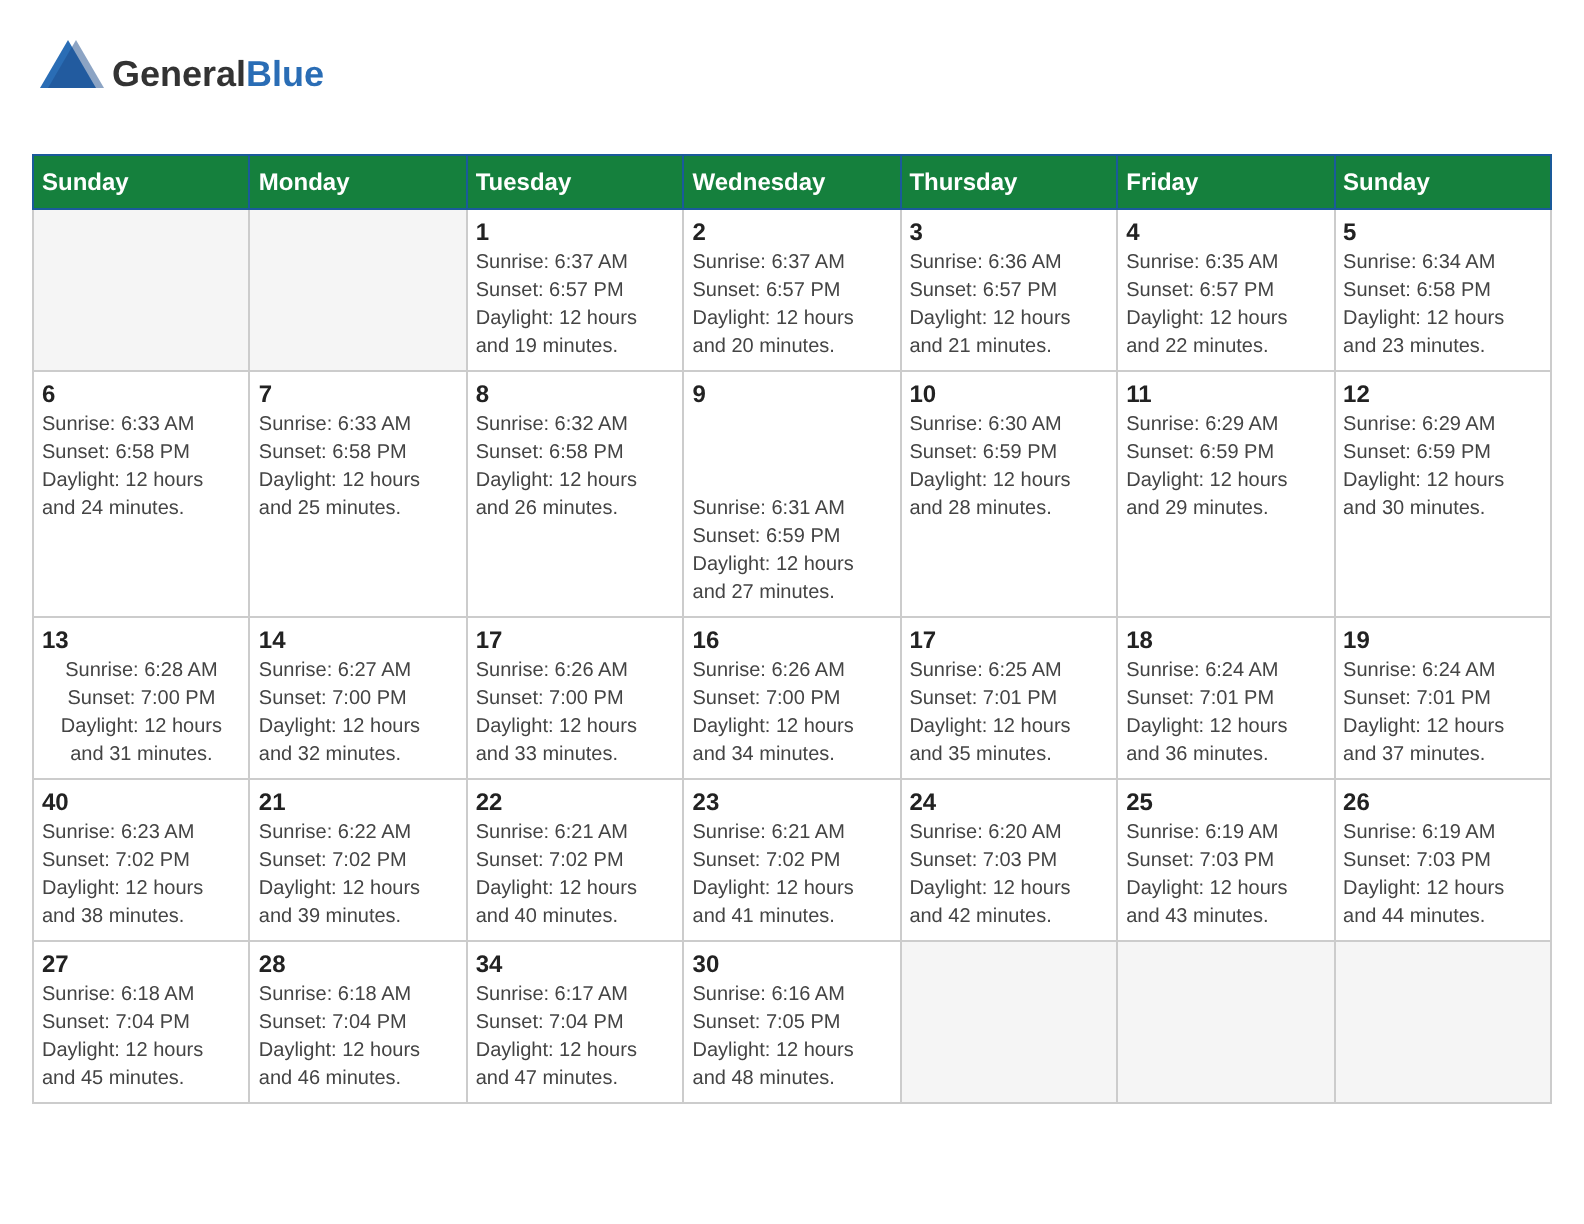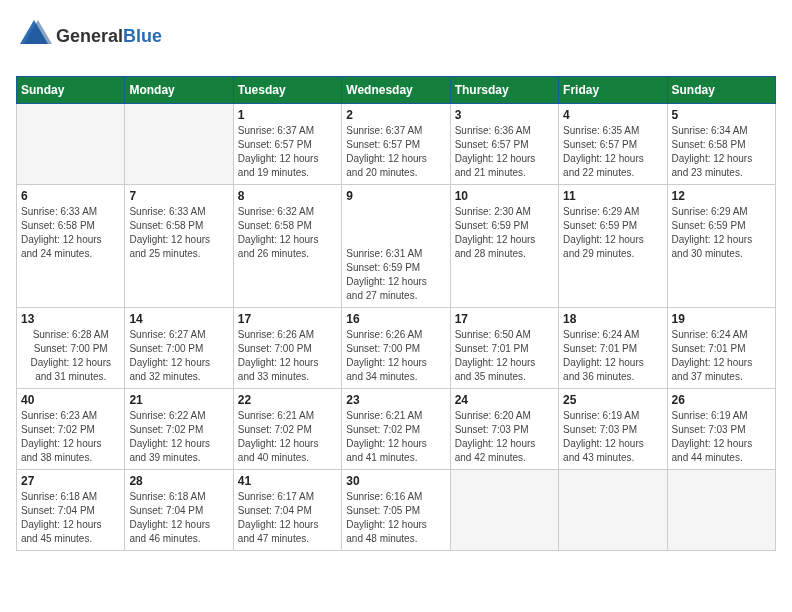--- a/index.html
+++ b/index.html
@@ -174,21 +174,21 @@
 Daylight: 12 hours and 26 minutes.</div>
         </td>
         <td>
           <div class="day-num">9</div>
           <div class="day-detail" style="white-space: pre-line; margin-top: 44px;">Sunrise: 6:31 AM
 Sunset: 6:59 PM
 Daylight: 12 hours and 27 minutes.</div>
         </td>
         <td>
           <div class="day-num">10</div>
-          <div class="day-detail" style="white-space: pre-line;">Sunrise: 2:30 AM
+          <div class="day-detail" style="white-space: pre-line;">Sunrise: 6:30 AM
 Sunset: 6:59 PM
 Daylight: 12 hours and 28 minutes.</div>
         </td>
         <td>
           <div class="day-num">11</div>
           <div class="day-detail" style="white-space: pre-line;">Sunrise: 6:29 AM
 Sunset: 6:59 PM
 Daylight: 12 hours and 29 minutes.</div>
         </td>
         <td>
@@ -218,21 +218,21 @@
 Daylight: 12 hours and 33 minutes.</div>
         </td>
         <td>
           <div class="day-num">16</div>
           <div class="day-detail" style="white-space: pre-line;">Sunrise: 6:26 AM
 Sunset: 7:00 PM
 Daylight: 12 hours and 34 minutes.</div>
         </td>
         <td>
           <div class="day-num">17</div>
-          <div class="day-detail" style="white-space: pre-line;">Sunrise: 6:50 AM
+          <div class="day-detail" style="white-space: pre-line;">Sunrise: 6:25 AM
 Sunset: 7:01 PM
 Daylight: 12 hours and 35 minutes.</div>
         </td>
         <td>
           <div class="day-num">18</div>
           <div class="day-detail" style="white-space: pre-line;">Sunrise: 6:24 AM
 Sunset: 7:01 PM
 Daylight: 12 hours and 36 minutes.</div>
         </td>
         <td>
@@ -293,21 +293,21 @@
 Sunset: 7:04 PM
 Daylight: 12 hours and 45 minutes.</div>
         </td>
         <td>
           <div class="day-num">28</div>
           <div class="day-detail" style="white-space: pre-line;">Sunrise: 6:18 AM
 Sunset: 7:04 PM
 Daylight: 12 hours and 46 minutes.</div>
         </td>
         <td>
-          <div class="day-num">41</div>
+          <div class="day-num">34</div>
           <div class="day-detail" style="white-space: pre-line;">Sunrise: 6:17 AM
 Sunset: 7:04 PM
 Daylight: 12 hours and 47 minutes.</div>
         </td>
         <td>
           <div class="day-num">30</div>
           <div class="day-detail" style="white-space: pre-line;">Sunrise: 6:16 AM
 Sunset: 7:05 PM
 Daylight: 12 hours and 48 minutes.</div>
         </td>

